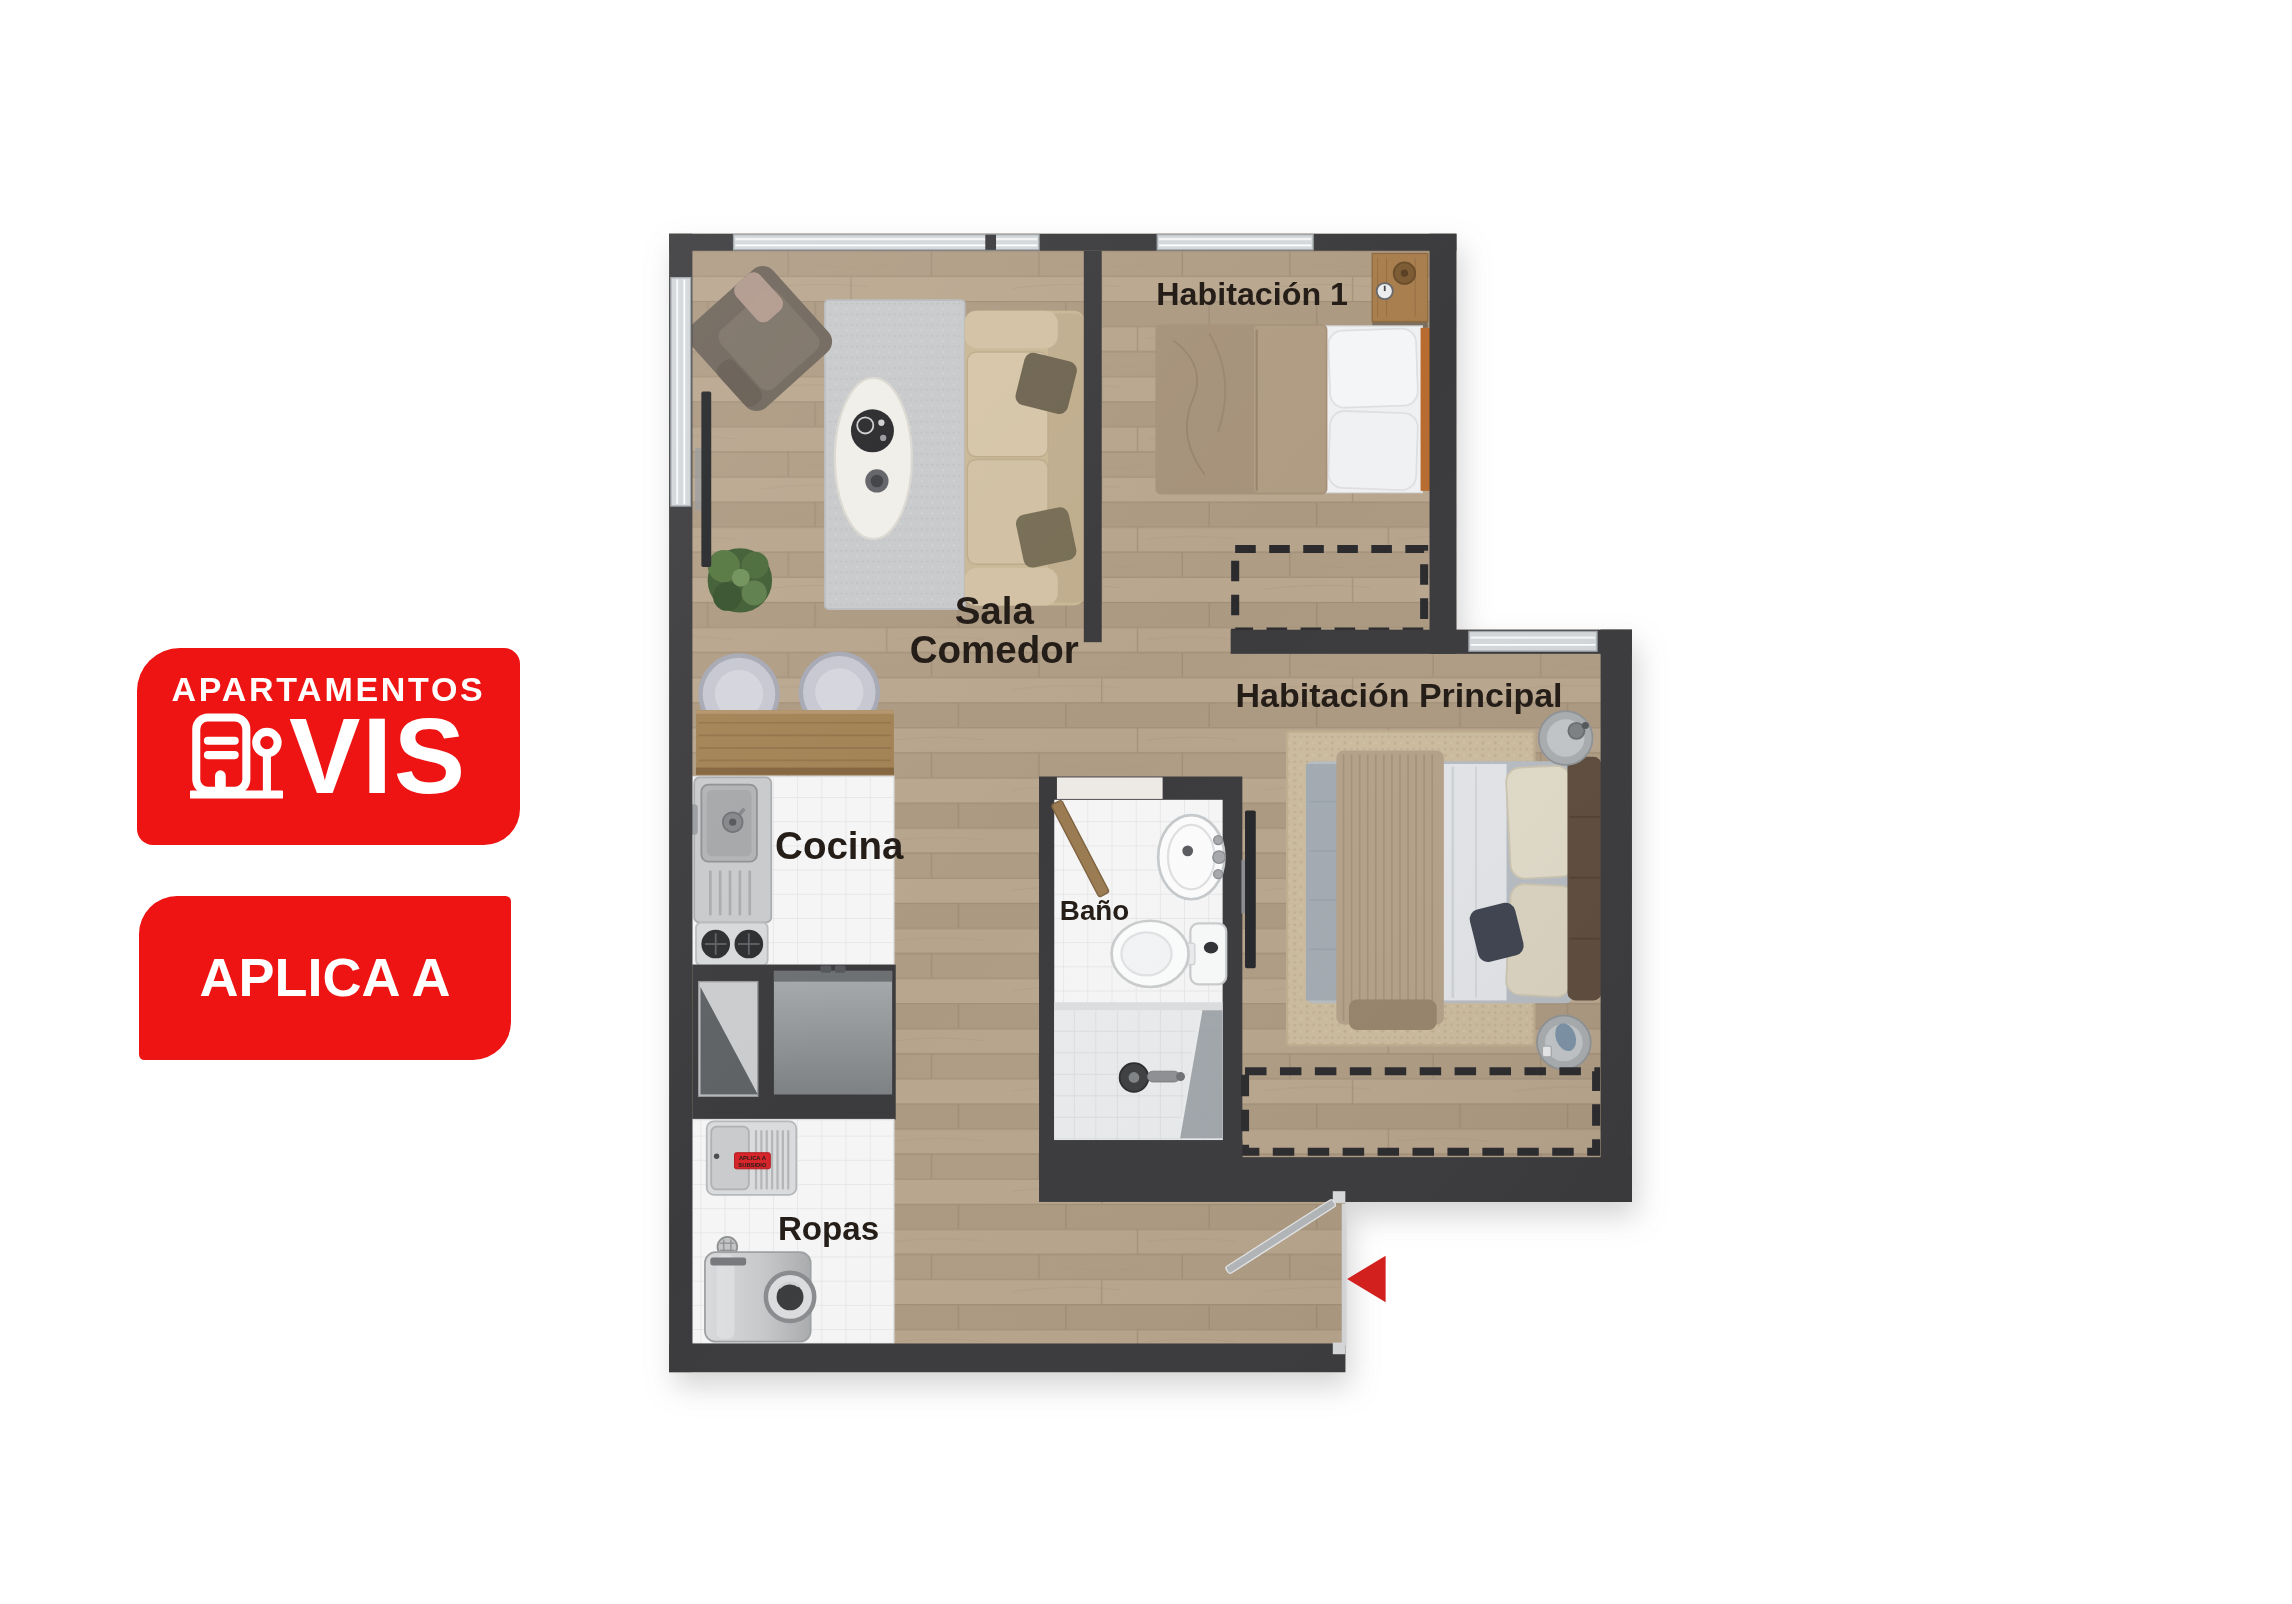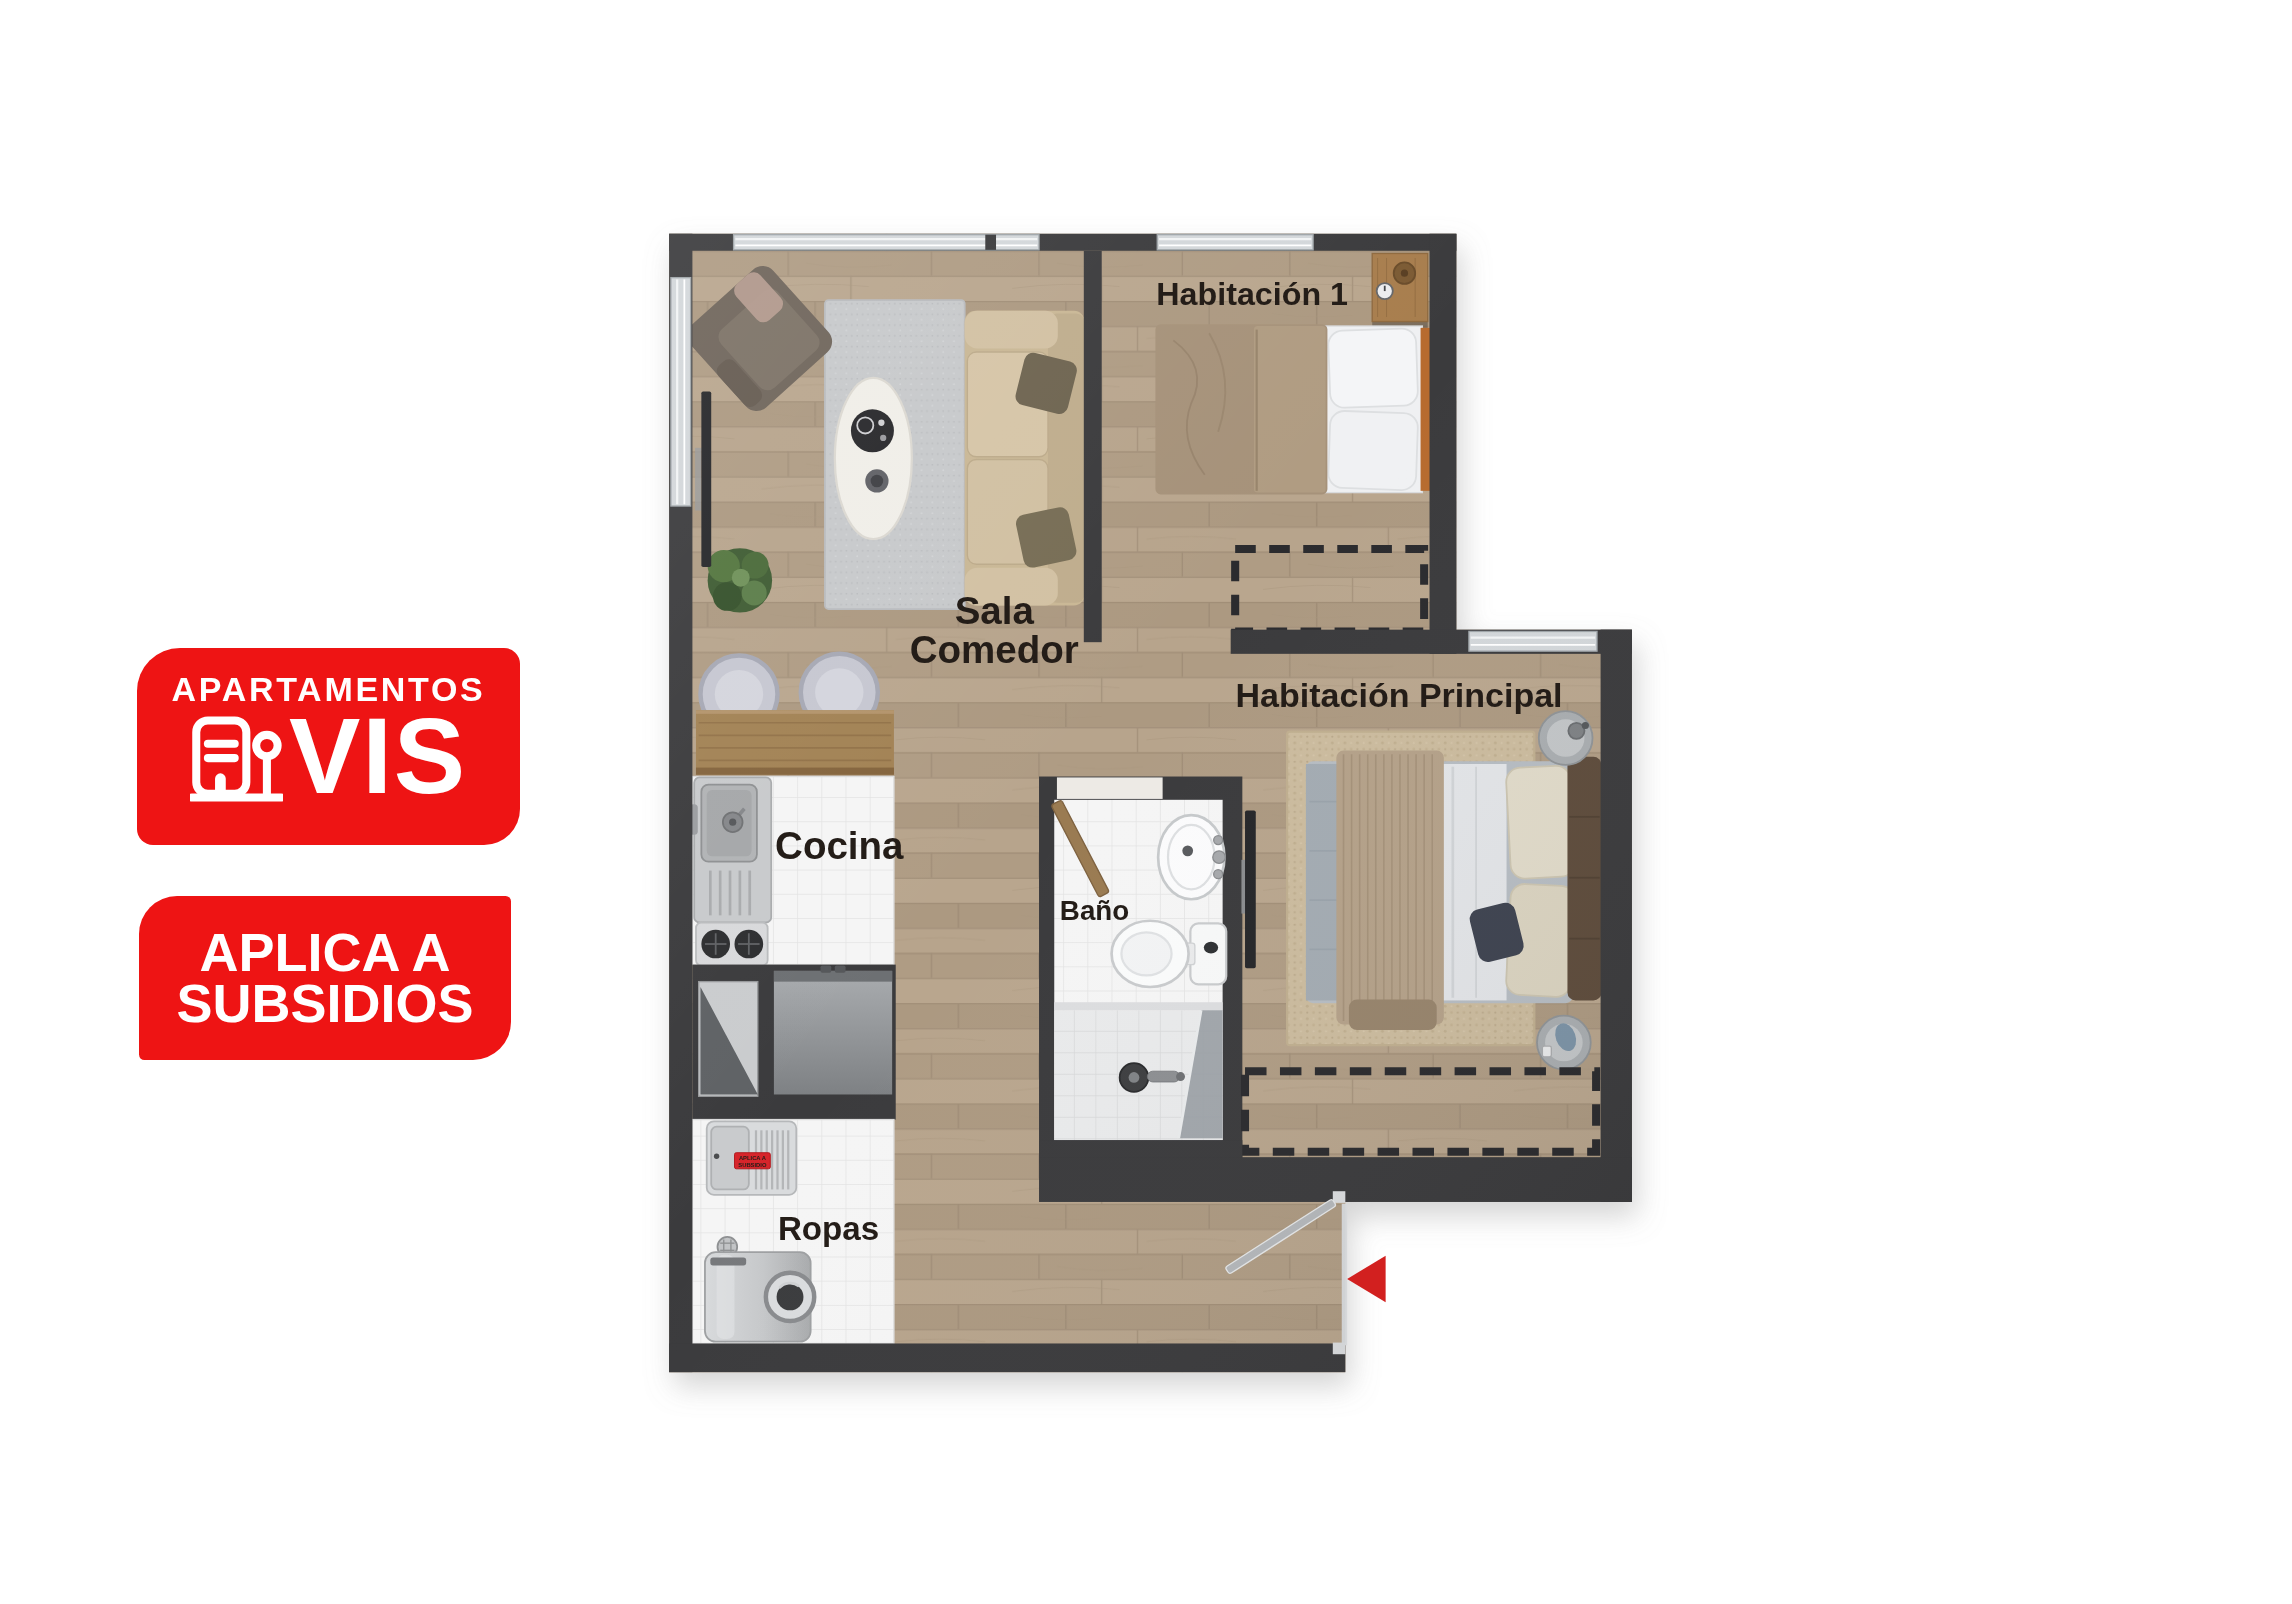--- a/index.html
+++ b/index.html
@@ -2,21 +2,21 @@
 <html style="font-size:14.3px"><head>
 <meta charset="utf-8">
 <style>
   html,body{margin:0;padding:0;background:#ffffff;}
   .screen{position:relative;width:1898px;height:1605px;background:#ffffff;overflow:hidden;
           font-family:"Liberation Sans",sans-serif;}
   .plan-svg{position:absolute;left:0;top:0;}
   .badge{position:absolute;background:#EE1414;color:#ffffff;box-sizing:border-box;}
   #badge-vis{left:137px;top:648px;width:383px;height:197px;border-radius:43px 16px 36px 16px;}
   .badge-vis-top{margin-top:22px;text-align:center;font-size:34px;font-weight:bold;letter-spacing:2.7px;}
-  .badge-vis-row{display:flex;align-items:flex-end;justify-content:center;gap:6px;margin-top:1.8px;}
+  .badge-vis-row{display:flex;align-items:center;justify-content:center;gap:6px;margin-top:1.8px;}
   .vis-big{font-size:107px;font-weight:bold;line-height:0.85;letter-spacing:1.8px;}
   #badge-sub{left:139px;top:896px;width:372px;height:164px;border-radius:38px 5.4px 38px 5.4px;
              display:flex;flex-direction:column;justify-content:center;align-items:center;line-height:0.95;}
   .badge-sub-line{font-size:54px;font-weight:bold;letter-spacing:0px;}
   text{font-family:"Liberation Sans",sans-serif;font-weight:bold;fill:#241D18;}
   .roomlabel{text-anchor:middle;}
 </style>
 </head>
 <body>
 
@@ -434,17 +434,16 @@
           <circle cx="86" cy="33" r="12"></circle>
           <line x1="2" y1="91" x2="102" y2="91"></line>
         </g>
       </svg>
       <span class="vis-big">VIS</span>
     </div>
   </div>
 
   <div class="badge" id="badge-sub">
     <div class="badge-sub-line">APLICA A</div>
-    <div class="badge-sub-line">SUBSIDIOS</div>
   </div>
 
 </div>
 
 
 </body></html>

